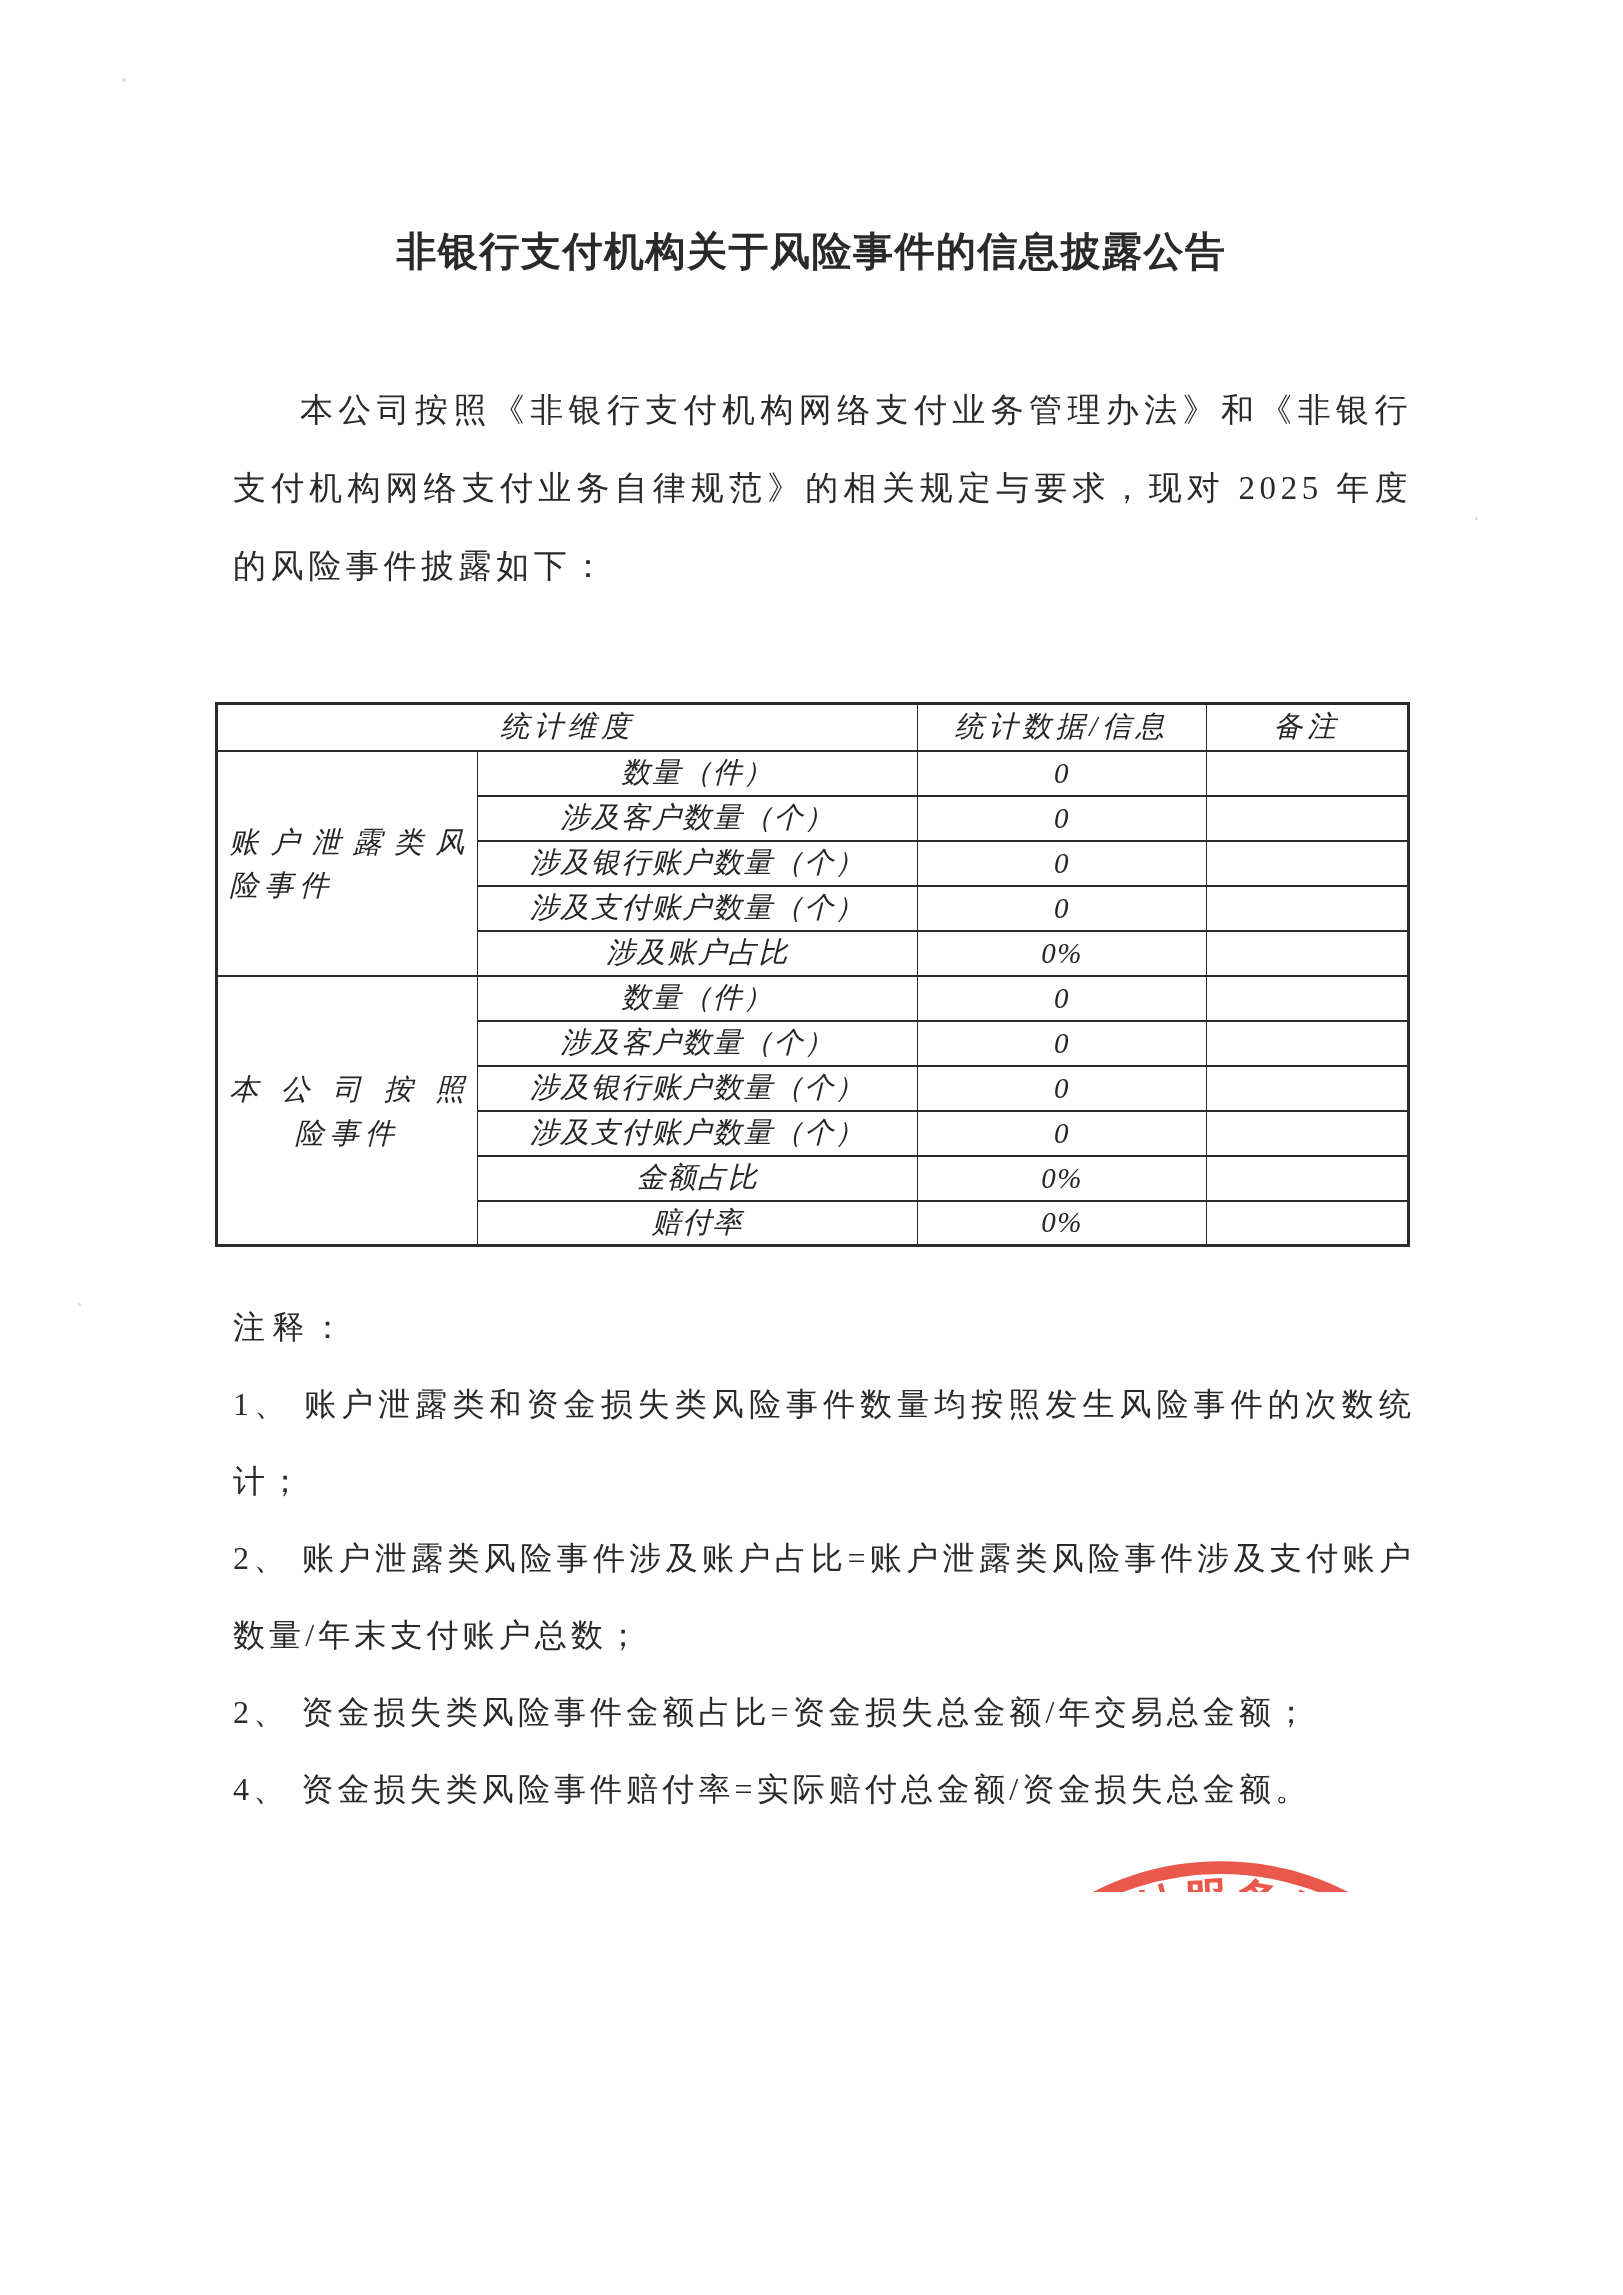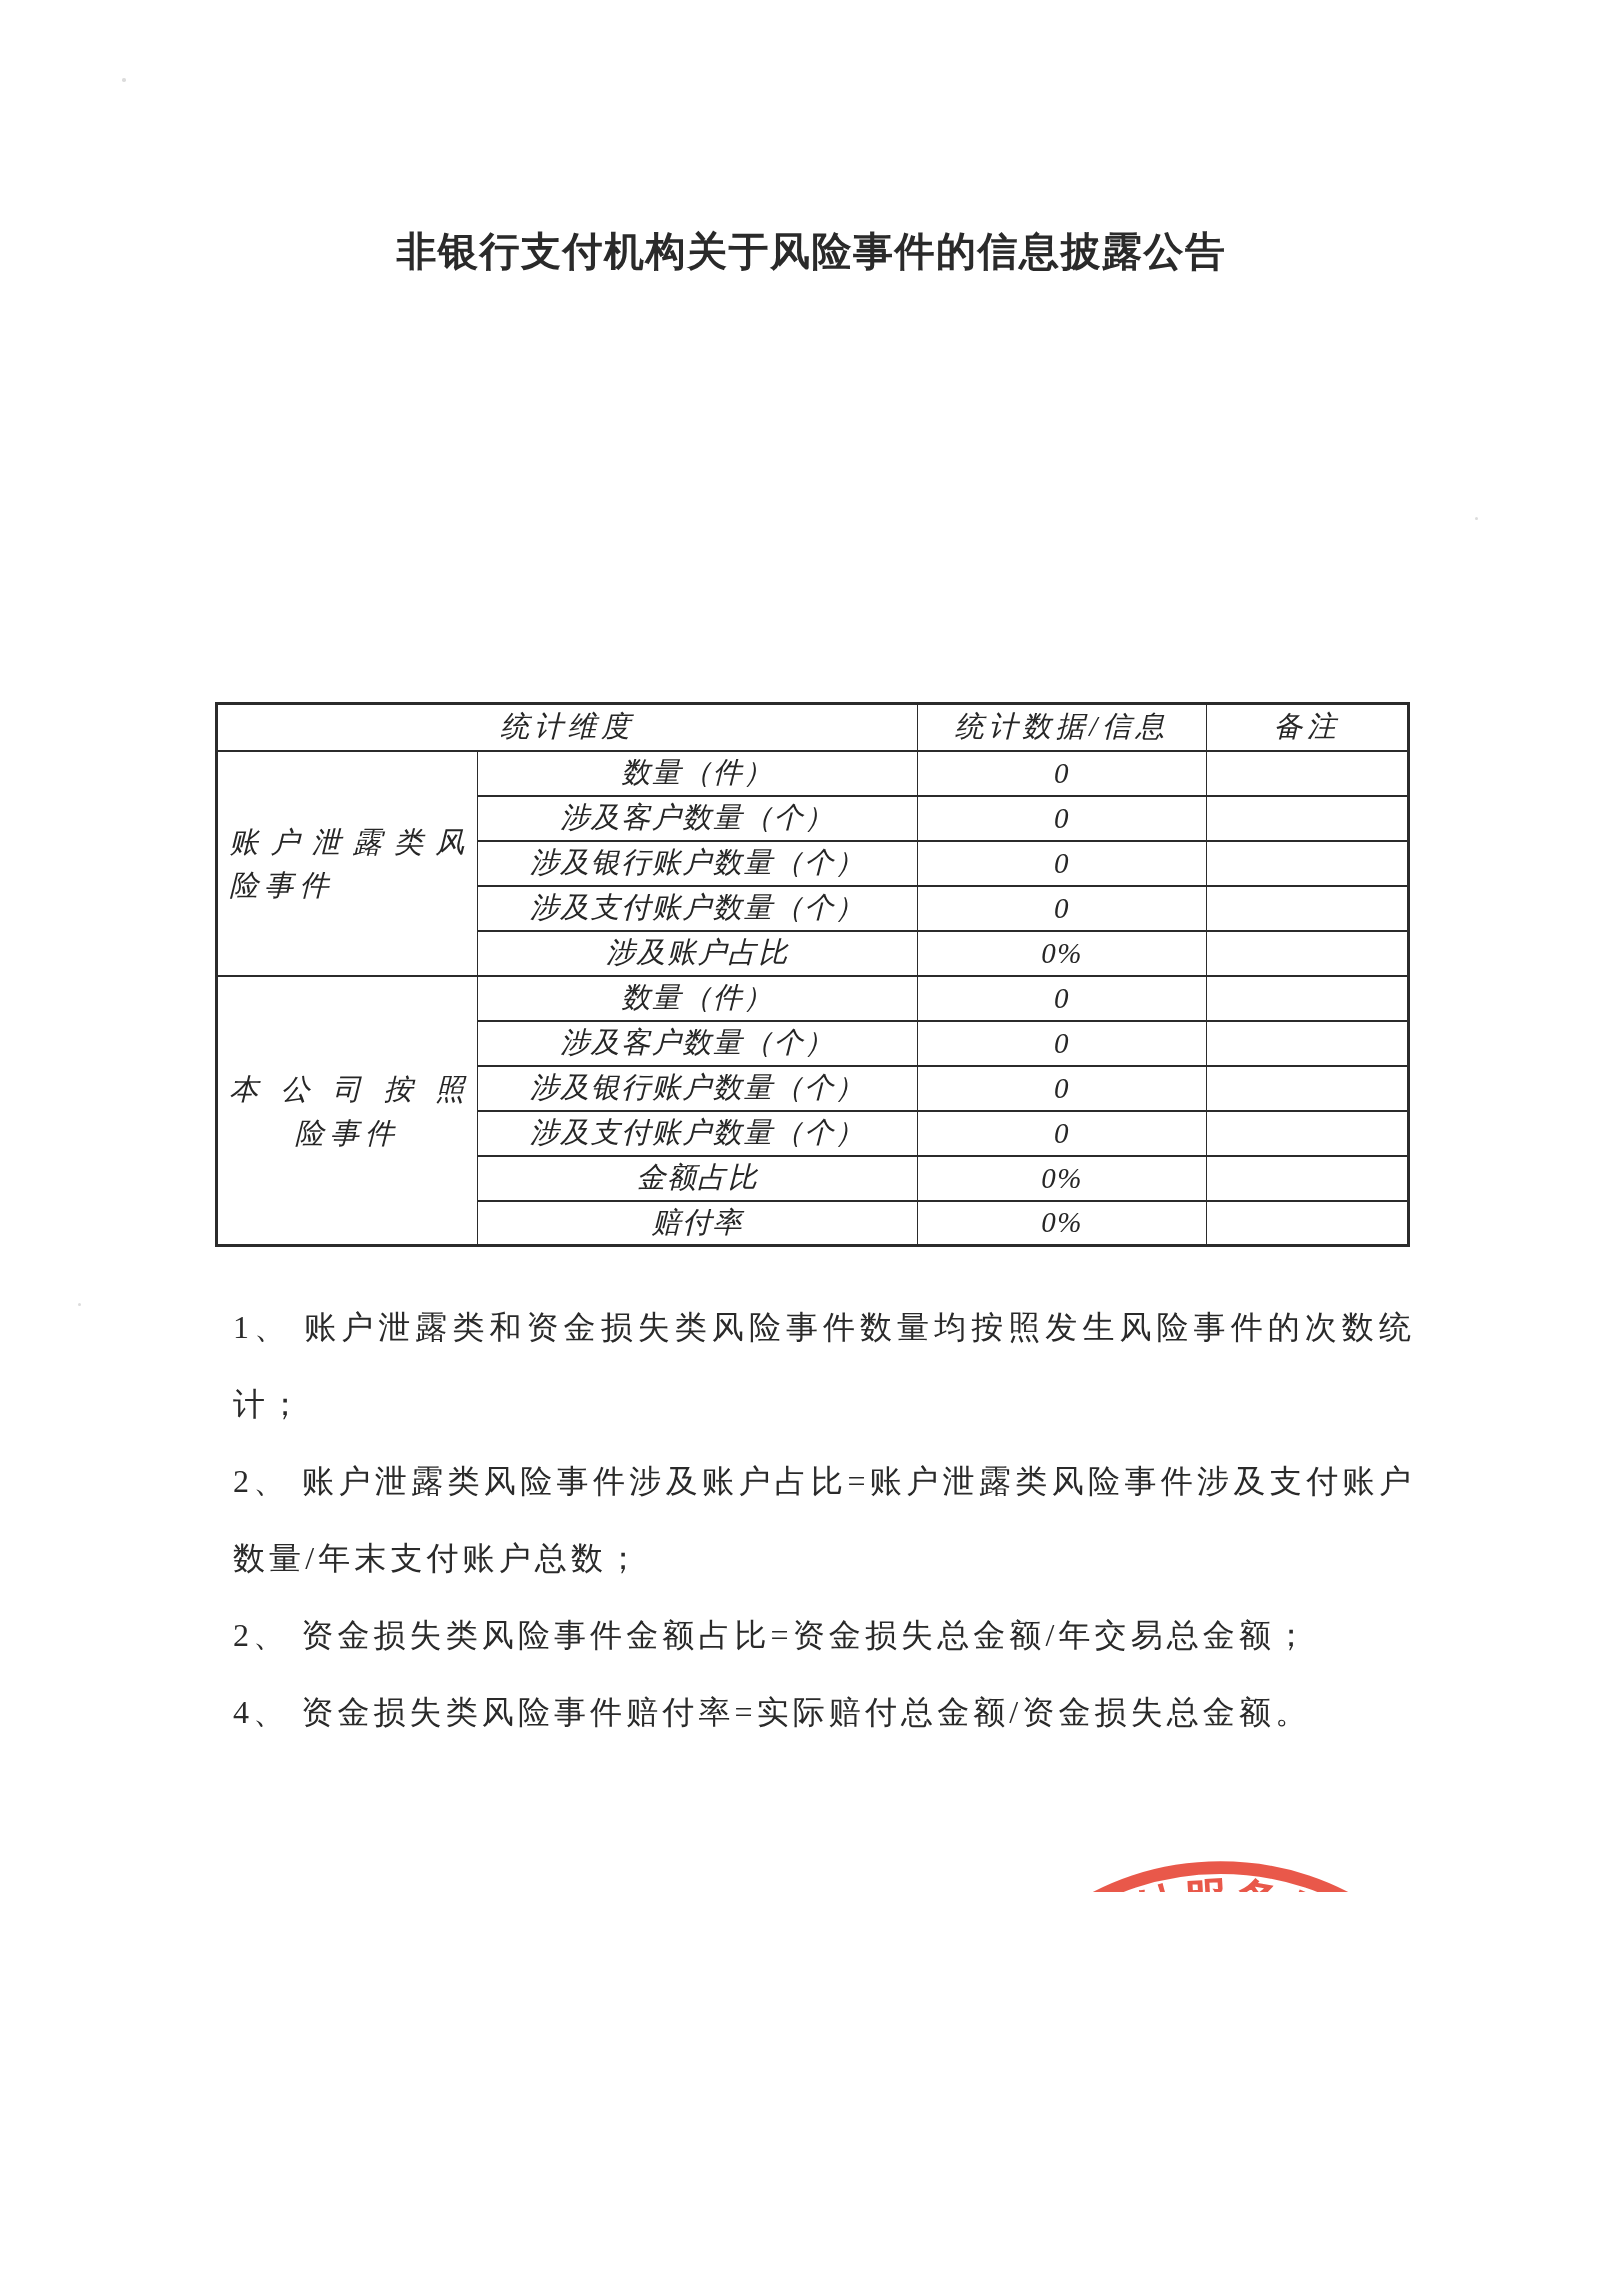--- a/index.html
+++ b/index.html
@@ -62,20 +62,21 @@
   }
   .speck{position:absolute;background:#b9b9b9;border-radius:50%;opacity:.5;}
 </style>
 </head>
 <body>
 
 <div class="page">
 
   <h1 class="title">非银行支付机构关于风险事件的信息披露公告</h1>
 
+  <p class="intro">本公司按照《非银行支付机构网络支付业务管理办法》和《非银行支付机构网络支付业务自律规范》的相关规定与要求，现对 2025 年度的风险事件披露如下：</p>
 
   <table class="risk-table">
     <colgroup>
         <col class="col1">
         <col class="col2">
         <col class="col3">
         <col class="col4">
       </colgroup>
     <tbody>
       <tr class="head">
@@ -145,20 +146,21 @@
       </tr>
       <tr>
         <td>赔付率</td>
         <td>0%</td>
         <td></td>
       </tr>
     </tbody>
   </table>
 
   <div class="notes">
+    <div class="notes-heading">注释：</div>
     <div class="note">1、 账户泄露类和资金损失类风险事件数量均按照发生风险事件的次数统计；</div>
     <div class="note">2、 账户泄露类风险事件涉及账户占比=账户泄露类风险事件涉及支付账户数量/年末支付账户总数；</div>
     <div class="note">2、 资金损失类风险事件金额占比=资金损失总金额/年交易总金额；</div>
     <div class="note">4、 资金损失类风险事件赔付率=实际赔付总金额/资金损失总金额。</div>
   </div>
 
   <svg class="seal" viewBox="0 0 1000 840" xmlns="http://www.w3.org/2000/svg">
     <defs>
       <path id="sealArc" d="M 178.3 534.7 A 355 295 0 1 1 821.7 534.7" fill="none"></path>
     </defs>

